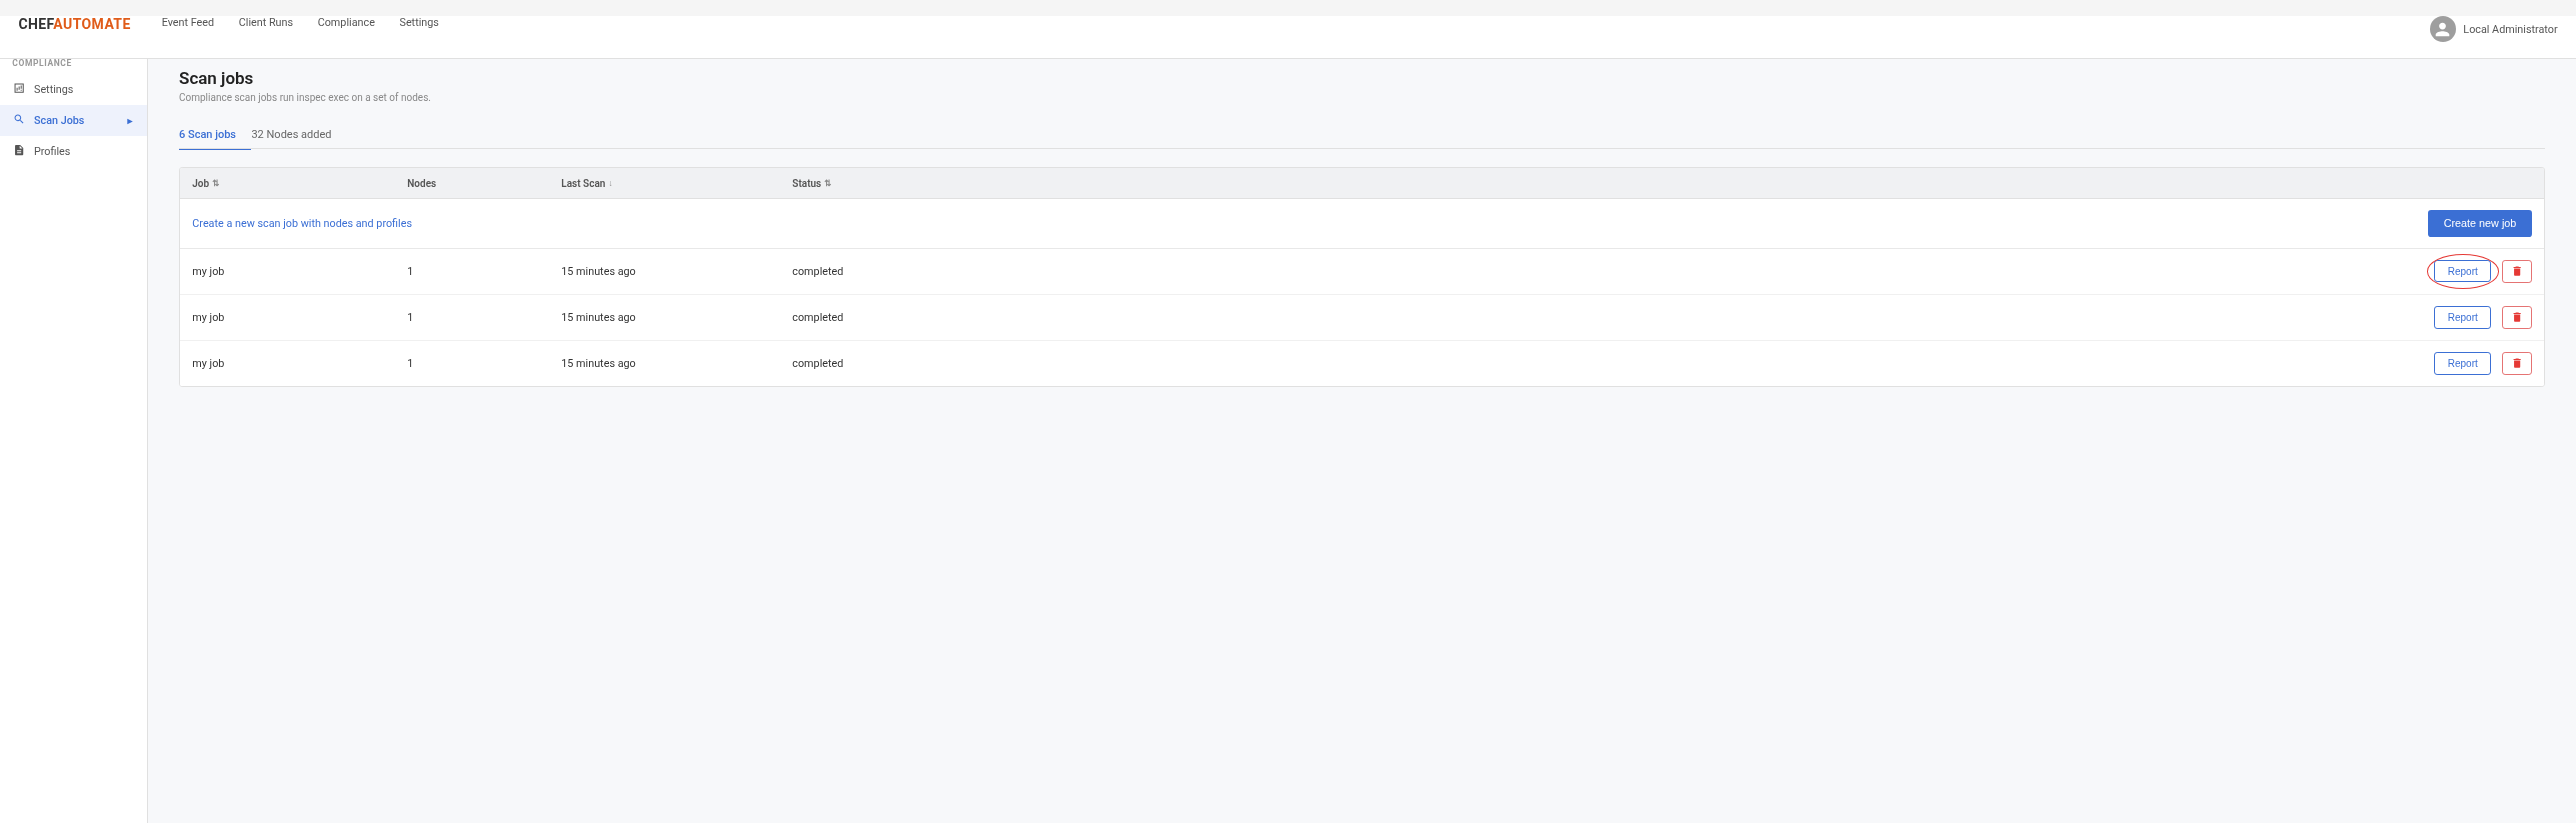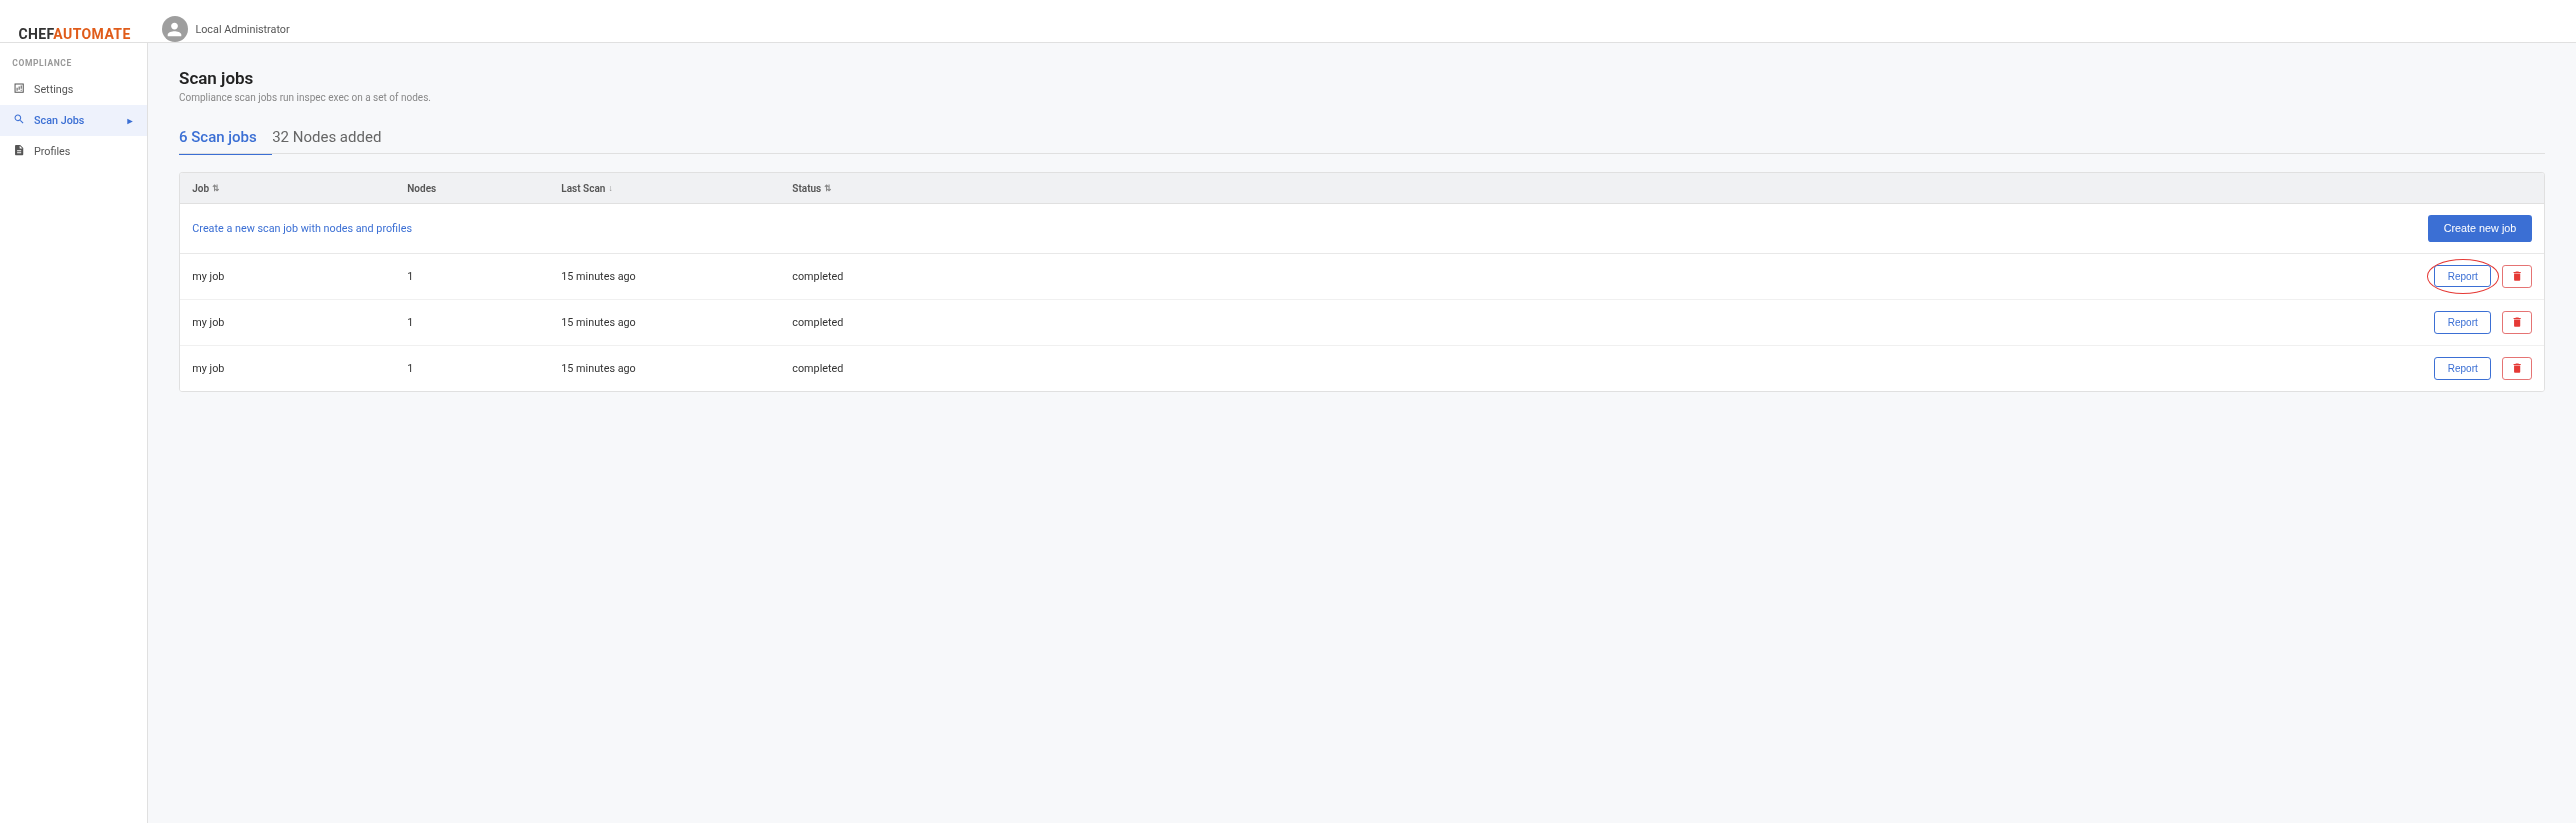--- a/index.html
+++ b/index.html
@@ -1,27 +1,27 @@
 <!DOCTYPE html>
 <html style="font-size:12.3px"><head>
   <meta charset="utf-8">
   <style>
     * { box-sizing: border-box; margin: 0; padding: 0; }
     body { font-family: -apple-system, BlinkMacSystemFont, 'Segoe UI', Roboto, sans-serif; background: #f5f5f5; color: #333; font-size: 10.8px; }
 
     
     .top-nav {
       display: flex;
-      align-items: flex-end;
+      align-items: flex-start;
       background: #fff;
       height: 43px;
       padding: 0 18.4px;
       border-bottom: 0.8px solid #e0e0e0;
       position: fixed;
-      top: 0; left: 0; right: 0;
+      top: 16px; left: 0; right: 0;
       z-index: 100;
     }
     .logo {
       font-size: 14px;
       font-weight: 700;
       margin-right: 31px;
       letter-spacing: 0.4px;
     }
     .logo-chef { color: #333; }
     .logo-automate { color: #e05c1a; }
@@ -103,21 +103,21 @@
     
     .tabs {
       display: flex;
       gap: 0;
       border-bottom: 1.5px solid #e0e0e0;
       margin-bottom: 18.4px;
     }
     .tab {
       padding: 7.7px 15.4px 7.7px 0;
       cursor: pointer;
-      font-size: 15px;
+      font-size: 11px;
       color: #666;
       border-bottom: 1.5px solid transparent;
       margin-bottom: -1.5px;
     }
     .tab.active {
       color: #3b6fd4;
       border-bottom: 1.5px solid #3b6fd4;
       font-weight: 500;
     }
 
@@ -223,20 +223,26 @@
       align-items: center;
       justify-content: center;
     }
   </style>
 </head>
 <body>
 
 <nav class="top-nav">
   <div class="logo">
     <span class="logo-chef">CHEF</span><span class="logo-automate">AUTOMATE</span>
+  </div>
+  <div class="nav-links">
+    <a class="nav-link">Event Feed</a>
+    <a class="nav-link">Client Runs</a>
+    <a class="nav-link">Compliance</a>
+    <a class="nav-link">Settings</a>
   </div>
   <div class="user-area">
     <div class="user-avatar">
       <svg width="17" height="17" viewBox="0 0 24 24" fill="white">
           <path d="M12 12c2.7 0 4.8-2.1 4.8-4.8S14.7 2.4 12 2.4 7.2 4.5 7.2 7.2 9.3 12 12 12zm0 2.4c-3.2 0-9.6 1.6-9.6 4.8v2.4h19.2v-2.4c0-3.2-6.4-4.8-9.6-4.8z"></path>
         </svg>
     </div>
     <span class="user-name">Local Administrator</span>
   </div>
 </nav>

